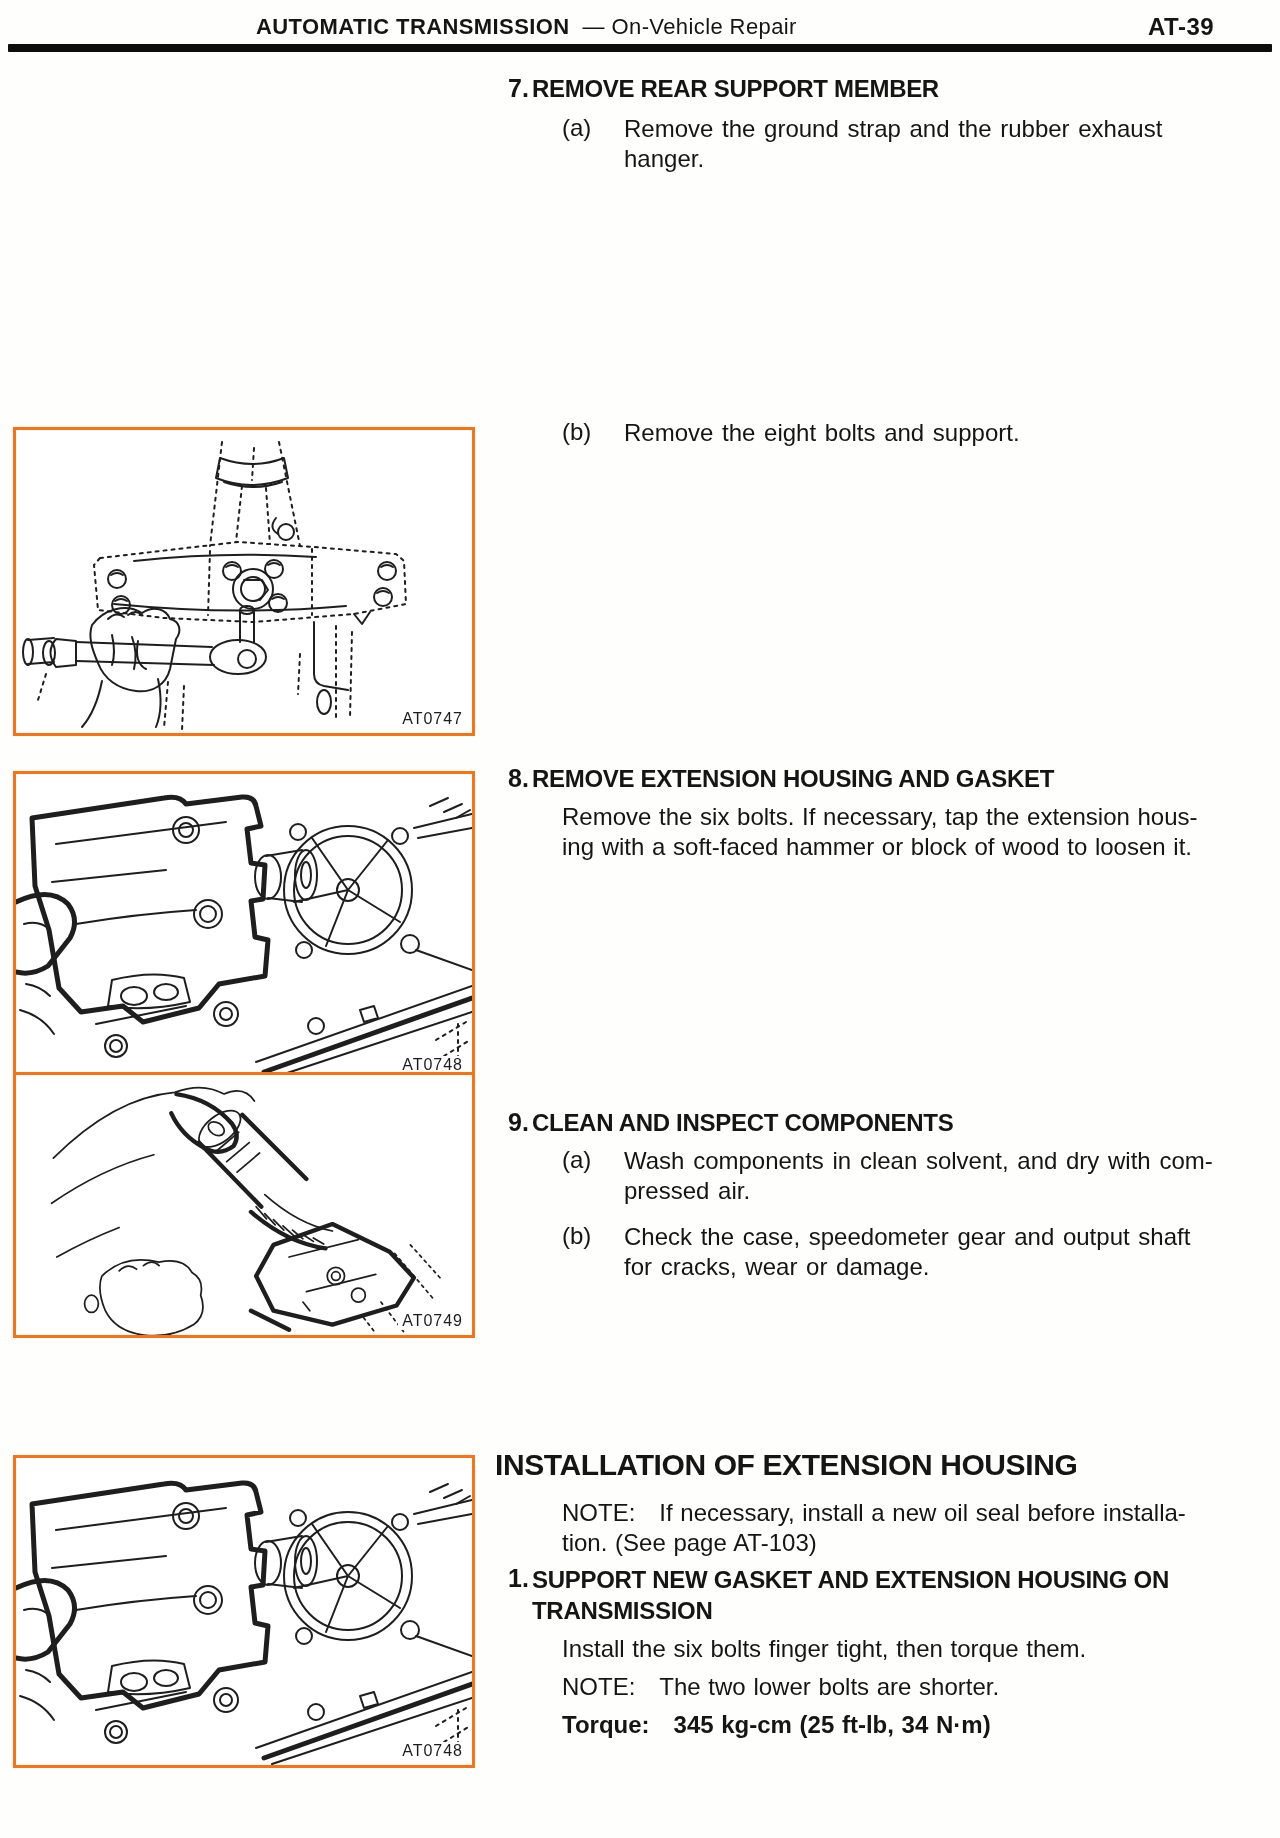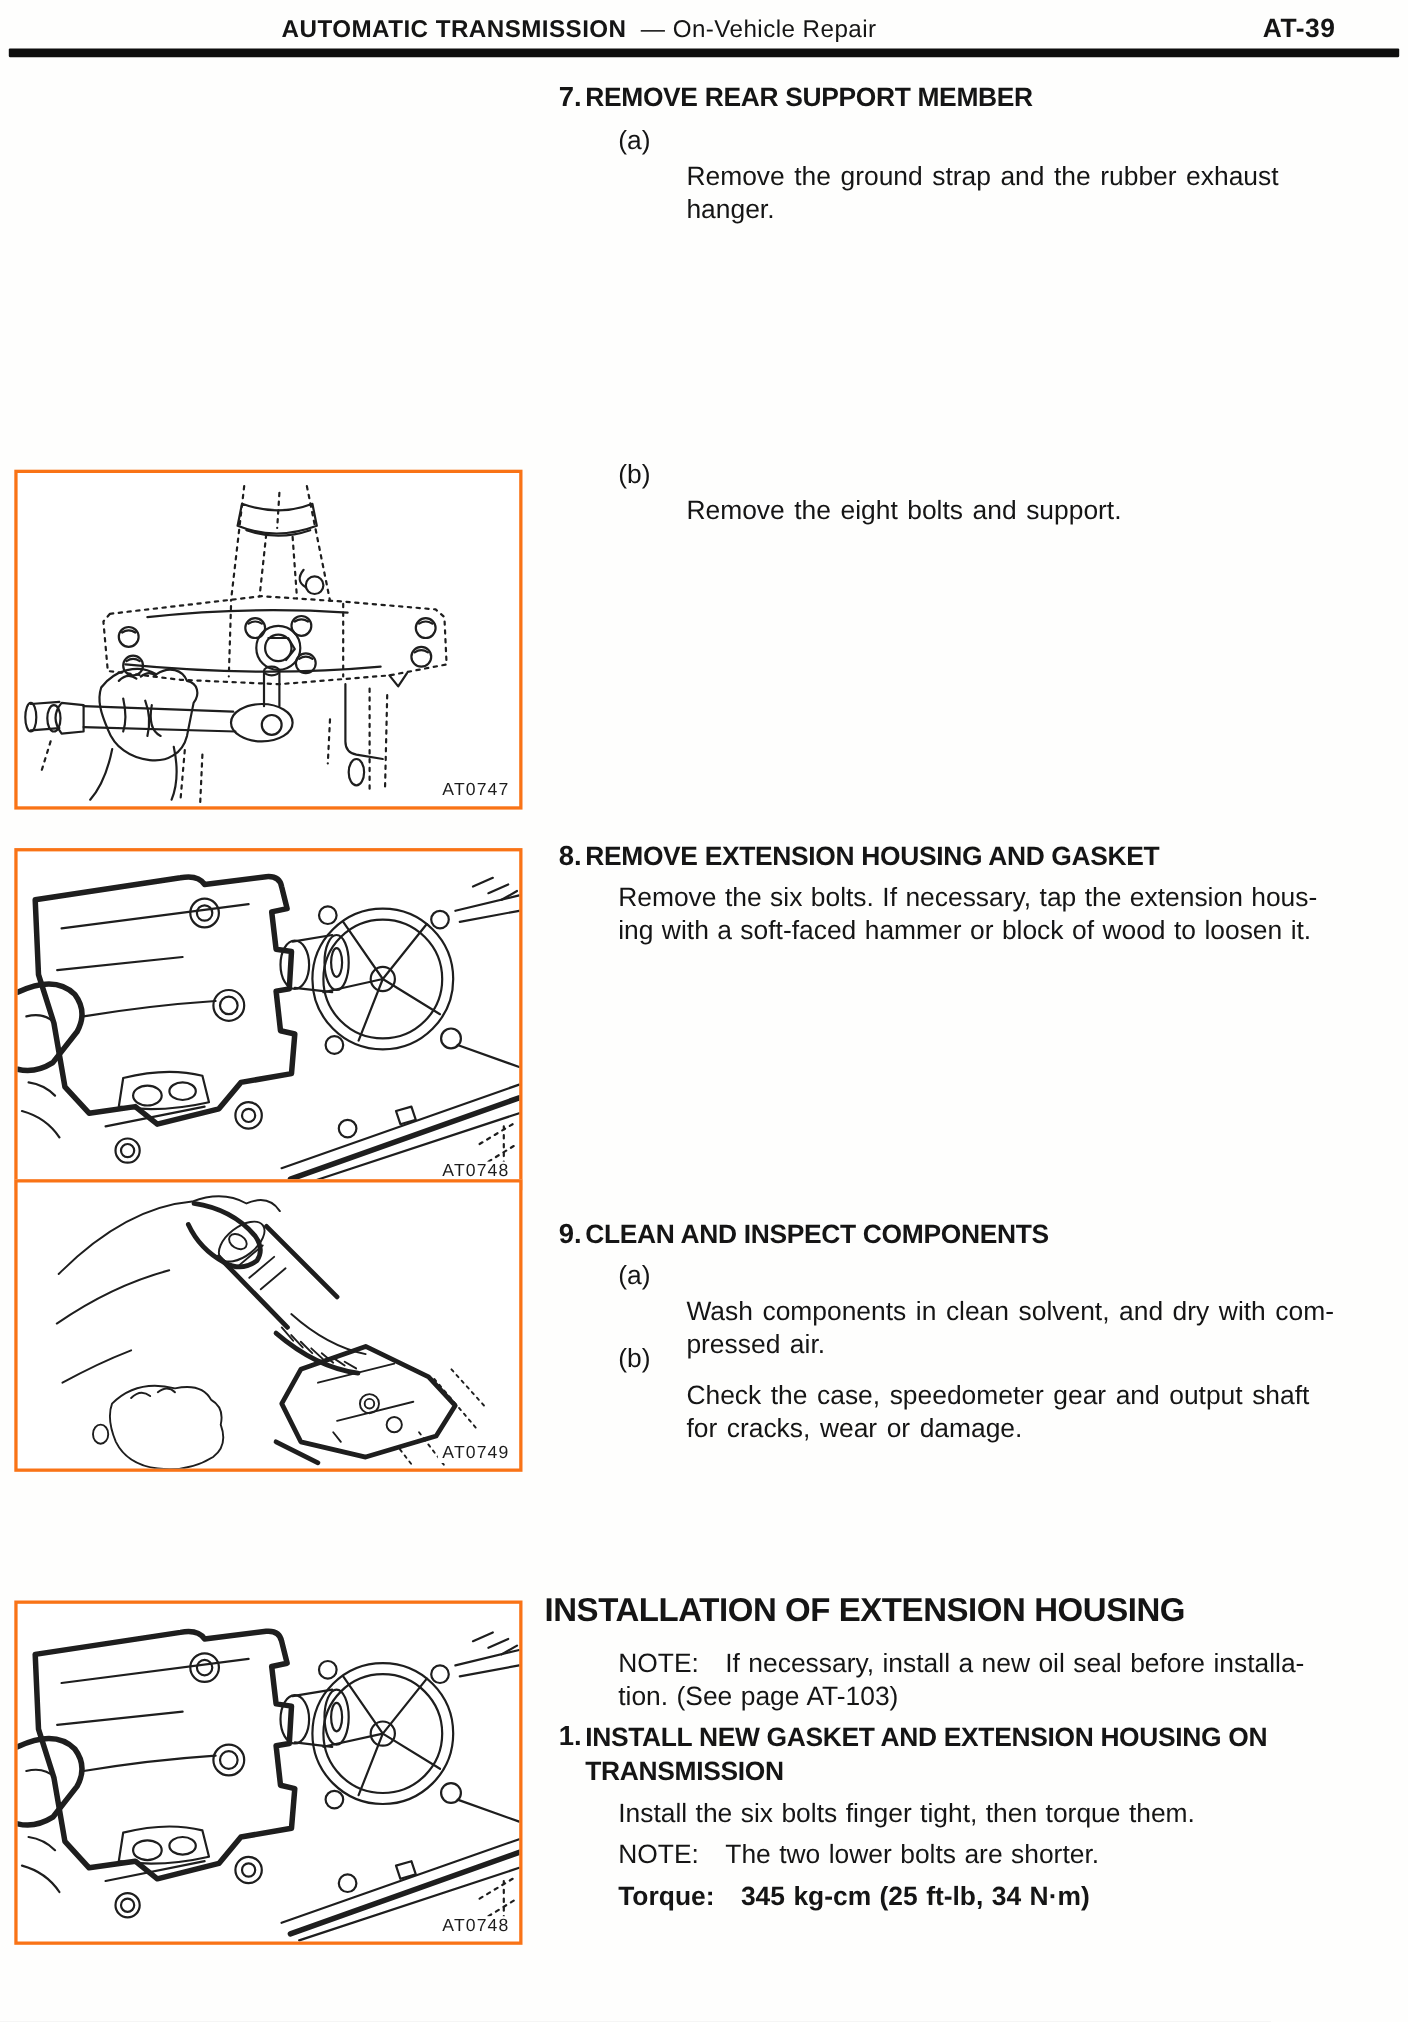--- a/index.html
+++ b/index.html
@@ -11,21 +11,21 @@
   .hdr-title{position:absolute;left:256px;top:14px;font-size:22px;letter-spacing:.4px;white-space:nowrap;}
   .hdr-title .b{font-weight:bold;text-align:right;}
   .hdr-page{position:absolute;left:1148px;top:13px;font-size:24px;font-weight:bold;letter-spacing:.5px;}
   .hdr-rule{position:absolute;left:8px;top:44px;width:1264px;height:8px;background:#0e0e0e;border-radius:1px;}
   
   .row{position:absolute;left:508px;width:745px;}
   .row .num{position:absolute;left:0;top:0;font-weight:bold;font-size:25px;}
   .row .htext{margin-left:24px;font-weight:bold;font-size:24px;letter-spacing:-0.3px;line-height:30px;white-space:pre-line;}
   .item{position:absolute;left:562px;width:688px;}
   .item .lbl{position:absolute;left:0;top:0;font-size:24px;}
-  .item .itext{margin-left:62px;font-size:24px;line-height:30px;white-space:pre-line;word-spacing:2px;margin-top:32px;}
+  .item .itext{margin-left:62px;font-size:24px;line-height:30px;white-space:pre-line;word-spacing:2px;}
   .body-par{position:absolute;left:562px;width:690px;font-size:24px;line-height:30px;white-space:pre-line;word-spacing:1px;}
   .install-h{position:absolute;left:495px;top:1448px;font-size:30px;font-weight:bold;letter-spacing:-0.4px;}
   .bold{font-weight:bold;}
   
   .fig{position:absolute;left:13px;width:462px;background:#fff;border:3px solid #f97316;box-sizing:border-box;}
   .fig svg{display:block;width:100%;height:100%;}
   .fig-label{position:absolute;right:9px;bottom:5px;font-size:16px;letter-spacing:1px;color:#1c1c1c;background:#fff;padding-left:4px;}
   .s{stroke:#1e1e1e;fill:none;stroke-width:2;stroke-linecap:round;stroke-linejoin:round;}
   .h{stroke-width:5;}
   .d2{stroke-dasharray:3 5;}
@@ -213,21 +213,21 @@
     </svg>
     <span class="fig-label">AT0749</span>
   </div>
 
   <div class="install-h">INSTALLATION OF EXTENSION HOUSING</div>
   <div class="body-par" style="top:1498px;">NOTE: If necessary, install a new oil seal before installa-
 tion. (See page AT-103)</div>
 
   <div class="row" style="top:1564px;left:508px;">
     <span class="num">1.</span>
-    <div class="htext" style="line-height:31px;">INSTALL NEW GASKET AND EXTENSION HOUSING ON
+    <div class="htext" style="line-height:31px;">SUPPORT NEW GASKET AND EXTENSION HOUSING ON
 TRANSMISSION</div>
   </div>
   <div class="body-par" style="top:1672px;">NOTE: The two lower bolts are shorter.</div>
   <div class="body-par" style="top:1634px;">Install the six bolts finger tight, then torque them.</div>
   <div class="body-par bold" style="top:1710px;">Torque: 345 kg-cm (25 ft-lb, 34 N·m)</div>
 
   <div class="fig" style="top:1455px;height:313px;">
     <svg viewBox="0 0 456 307">
       <path class="s h" d="M16,46 L148,26 q16,-3 22,6 l56,-7 q12,-1 14,9 l5,20 -14,3 4,34 14,2 -2,34 -12,2 4,36 13,3 -3,36 -46,8 -20,24 -56,14 -20,-16 -42,6 -22,-24 -10,-58 -14,-44 z"></path>
       <path class="s" d="M40,72 L210,50 M36,110 L150,98 M60,152 q60,-10 120,-14 M80,252 L170,234"></path>

